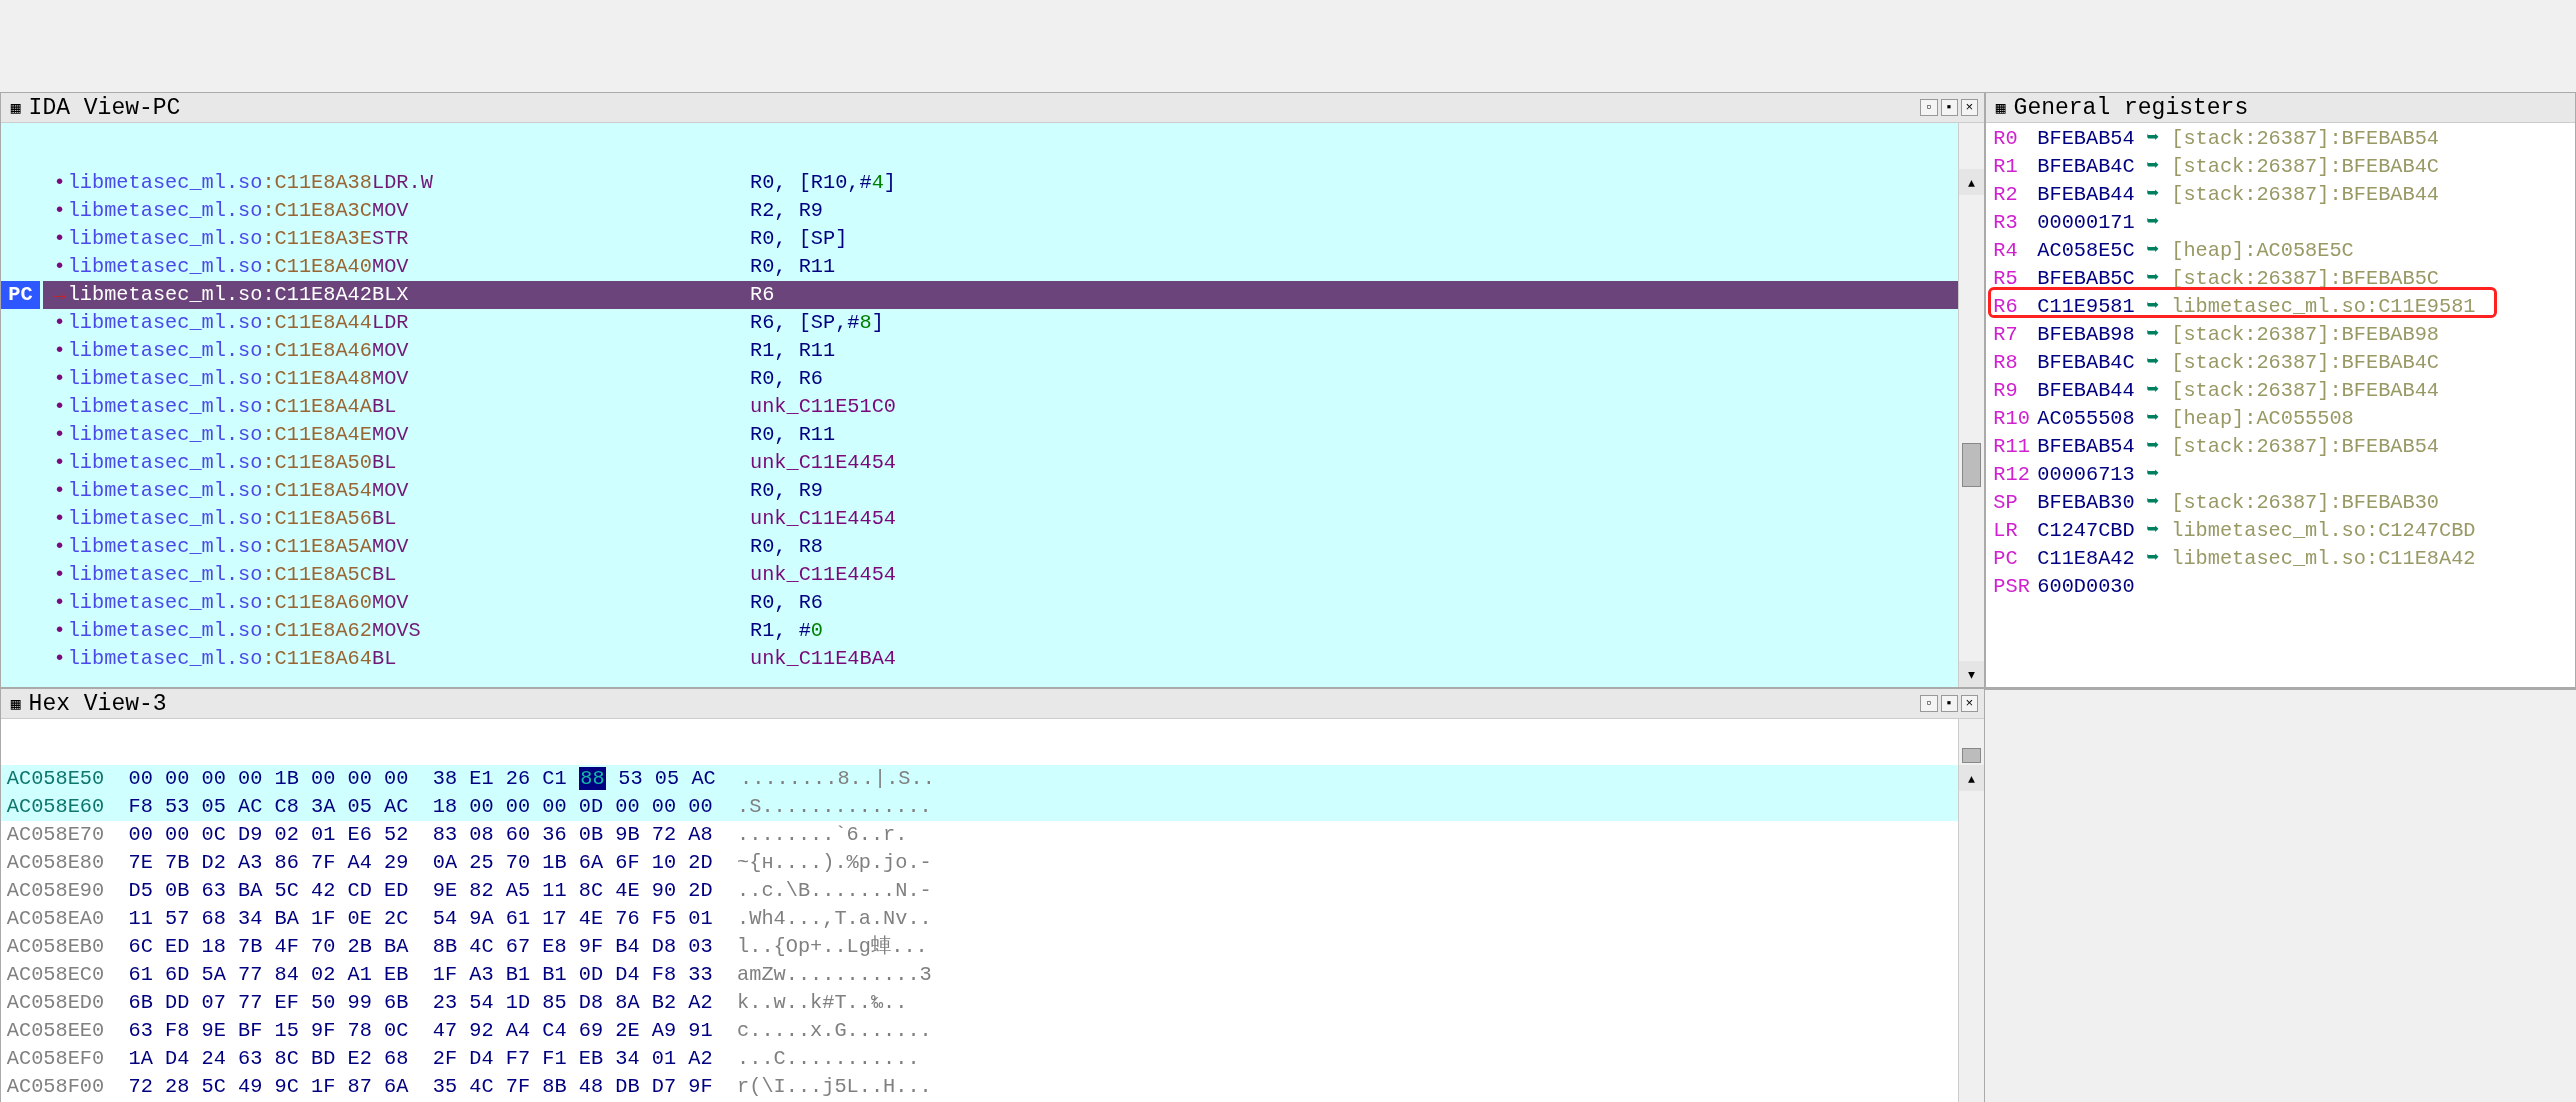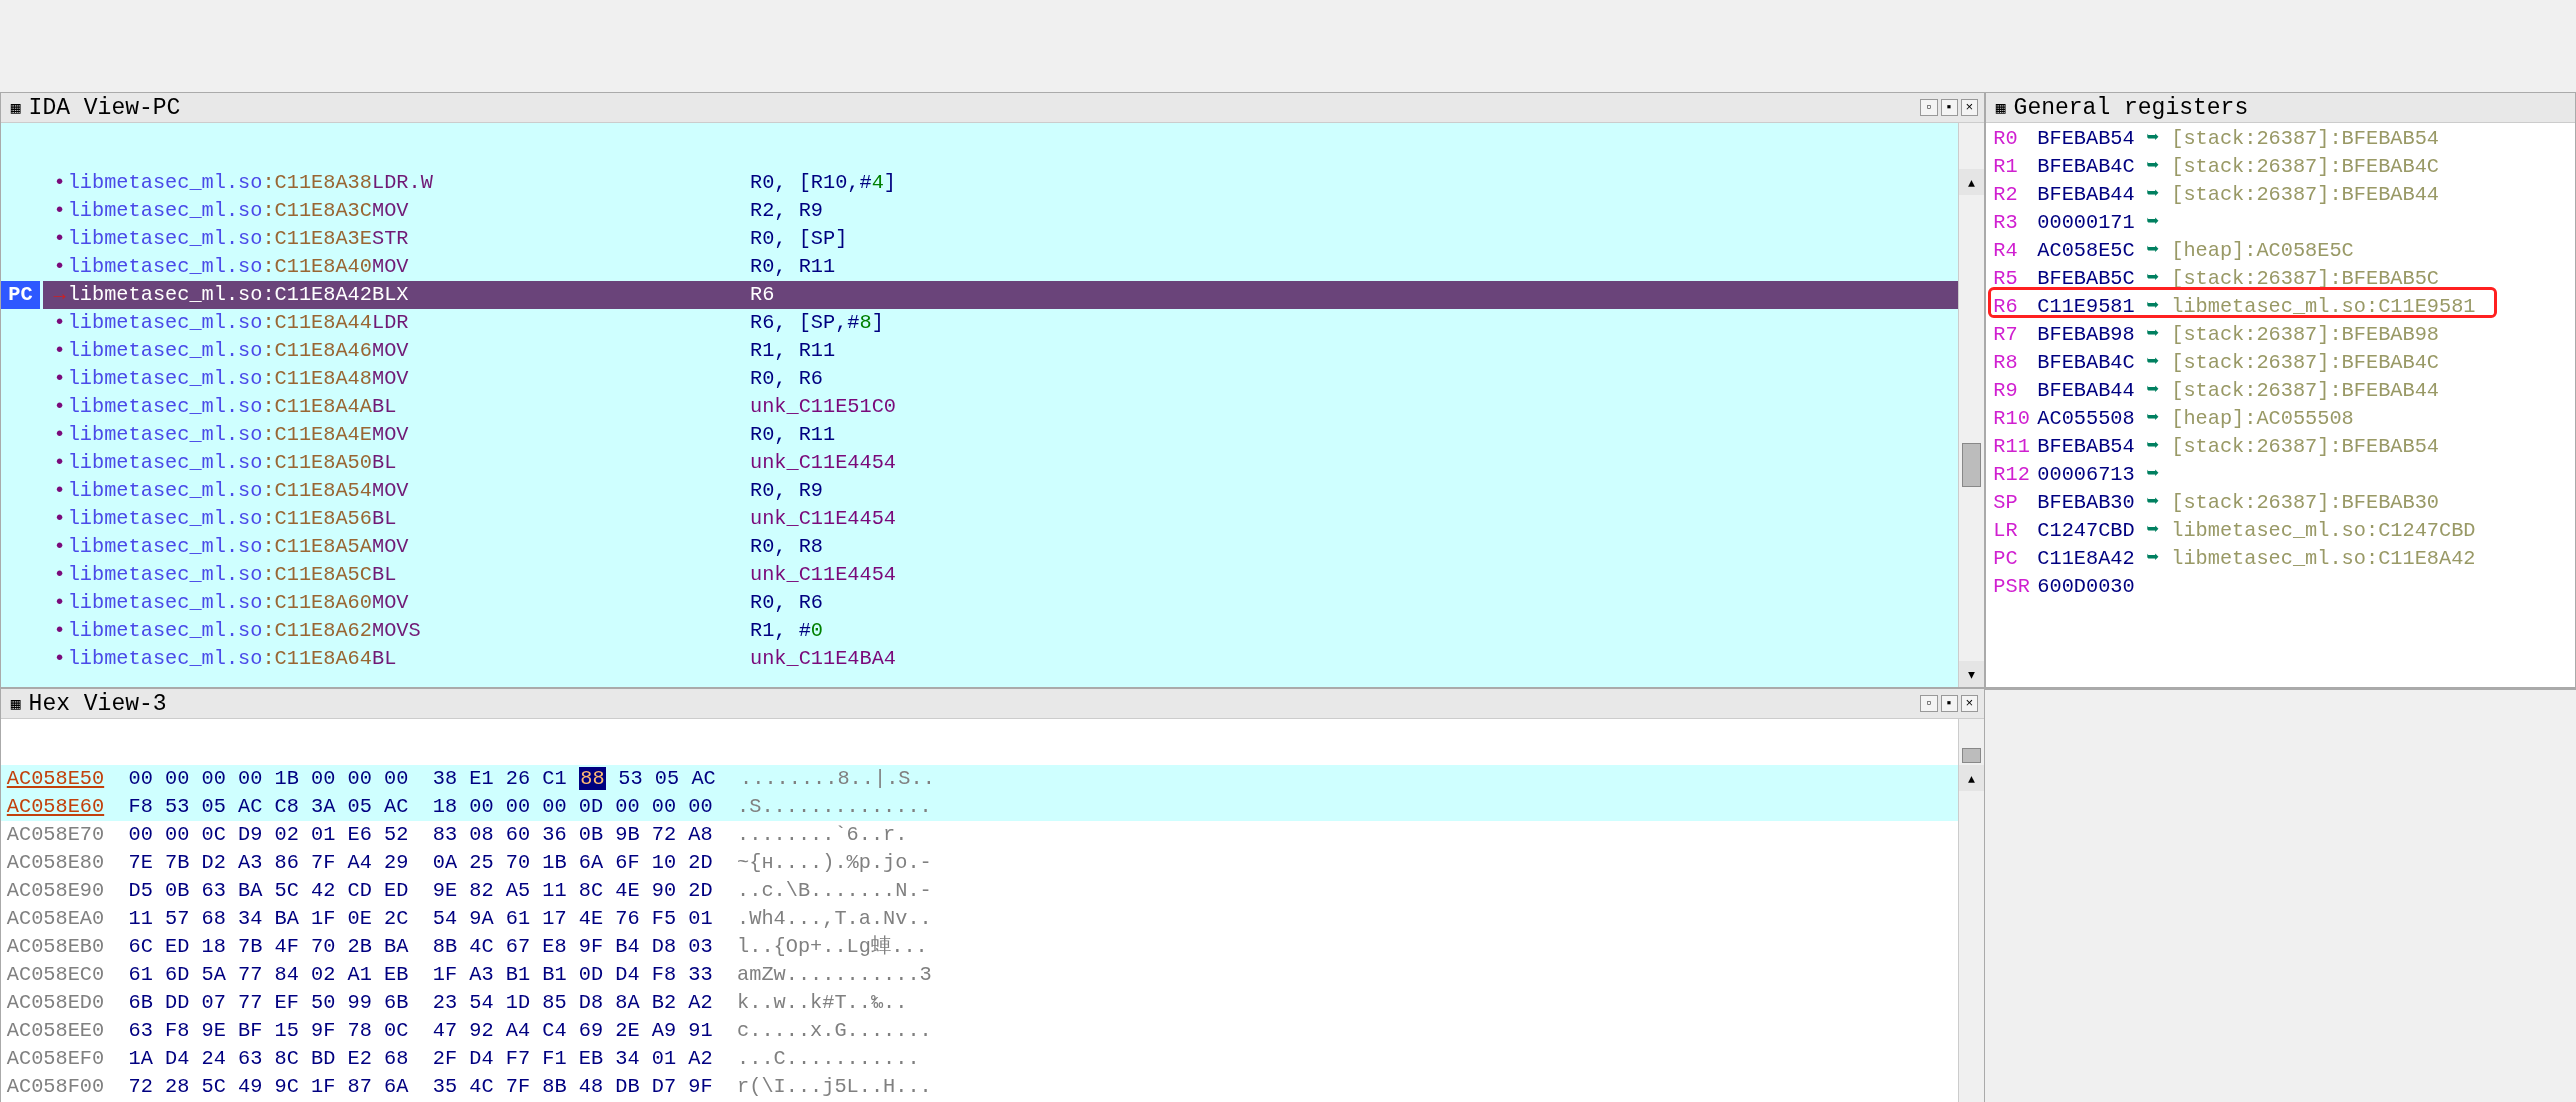--- a/index.html
+++ b/index.html
@@ -149,22 +149,22 @@
     overflow:hidden;
     position:relative;
   }
   .hex-row {
     height: 28px; line-height:28px;
     padding-left: 5.8px;
   }
   .hex-row .addr { color: #808080; }
   .hex-row .bytes { color: #000080; }
   .hex-row .ascii { color: #808080; }
-  .hex-row.top .addr { color: #c2410c; text-decoration: underline; }
-  .hex-row .hlbyte { background: #000080; color: #fdba74; padding: 0 1.5px; }
+  .hex-row.top .addr { color: #0f766e; }
+  .hex-row .hlbyte { background: #000080; color: #14b8a6; padding: 0 1.5px; }
   .hex-row.top { background: #cfffff; }
   
   
   .stack-view .body {
     flex:1;
     background:#fff;
     overflow:hidden;
     position:relative;
   }
   

